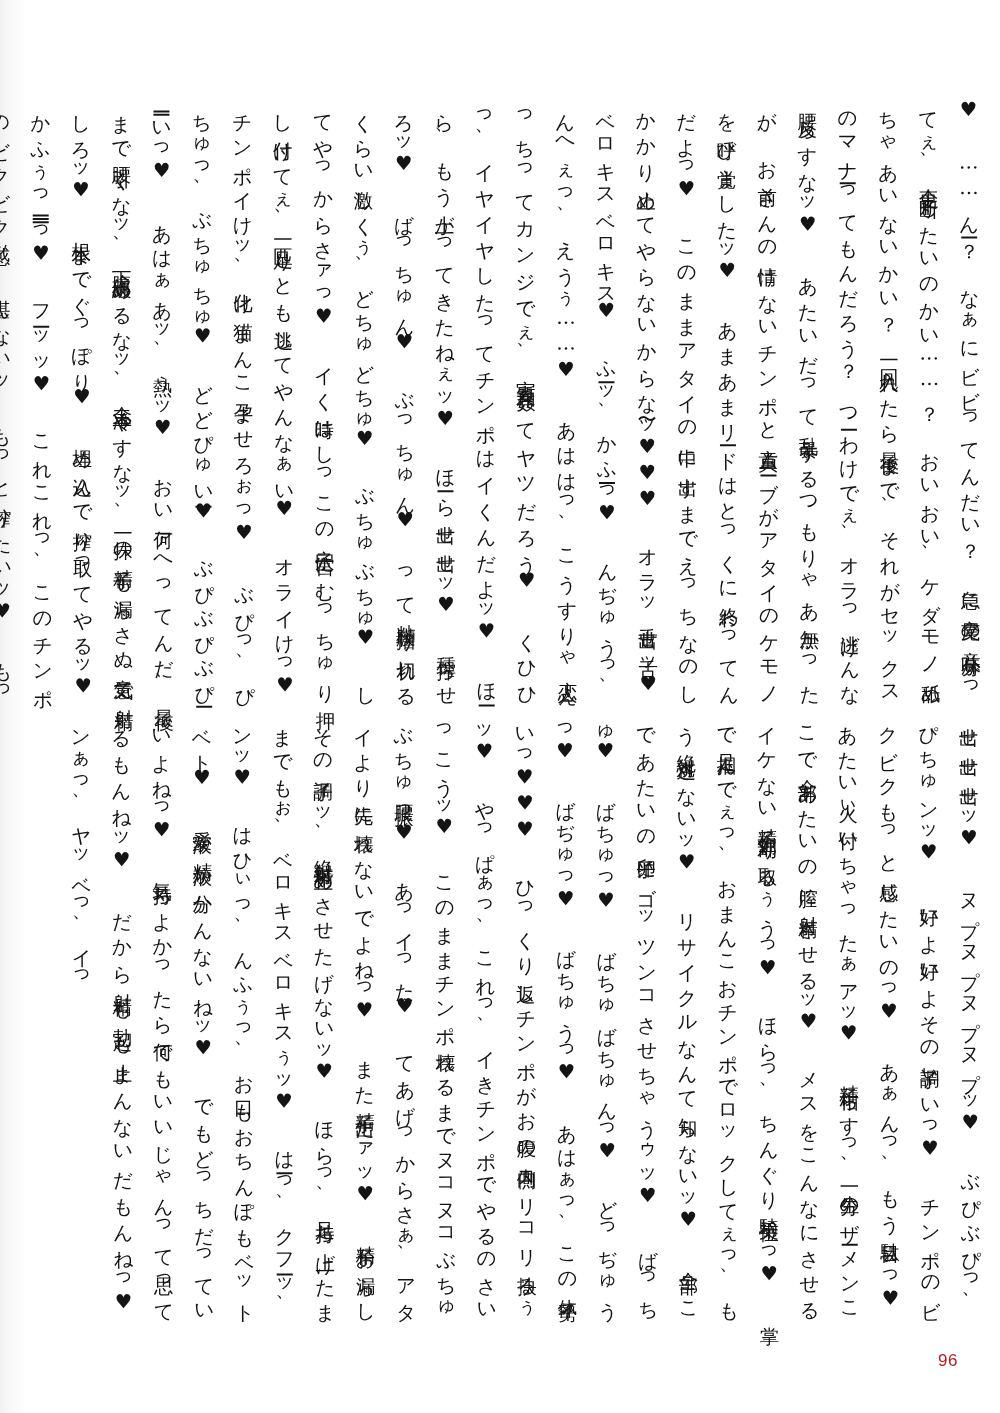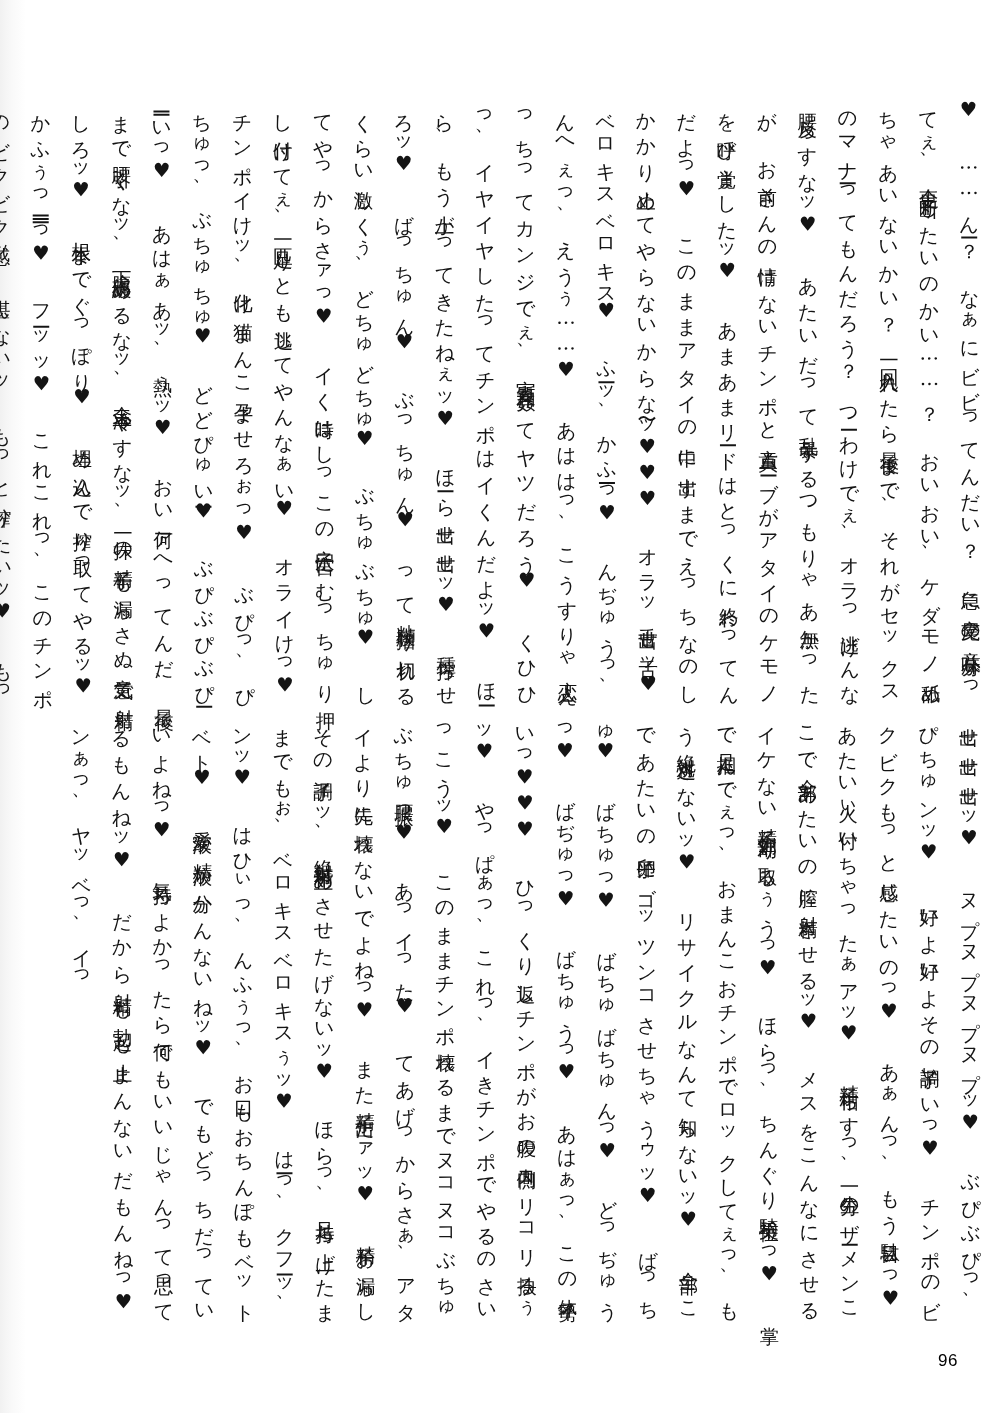--- a/index.html
+++ b/index.html
@@ -70,21 +70,21 @@
     padding: 0;
     text-indent: 0;
   }
 
   .page-number {
     position: absolute;
     right: 42px;
     bottom: 42px;
     font-family: "Liberation Sans", sans-serif;
     font-size: 17px;
-    color: #000000;
+    color: #b91c1c;
     letter-spacing: 0.5px;
   }
 </style>
 </head>
 <body>
 
 <div id="page">
 
   <div class="scan-edge"></div>
 

